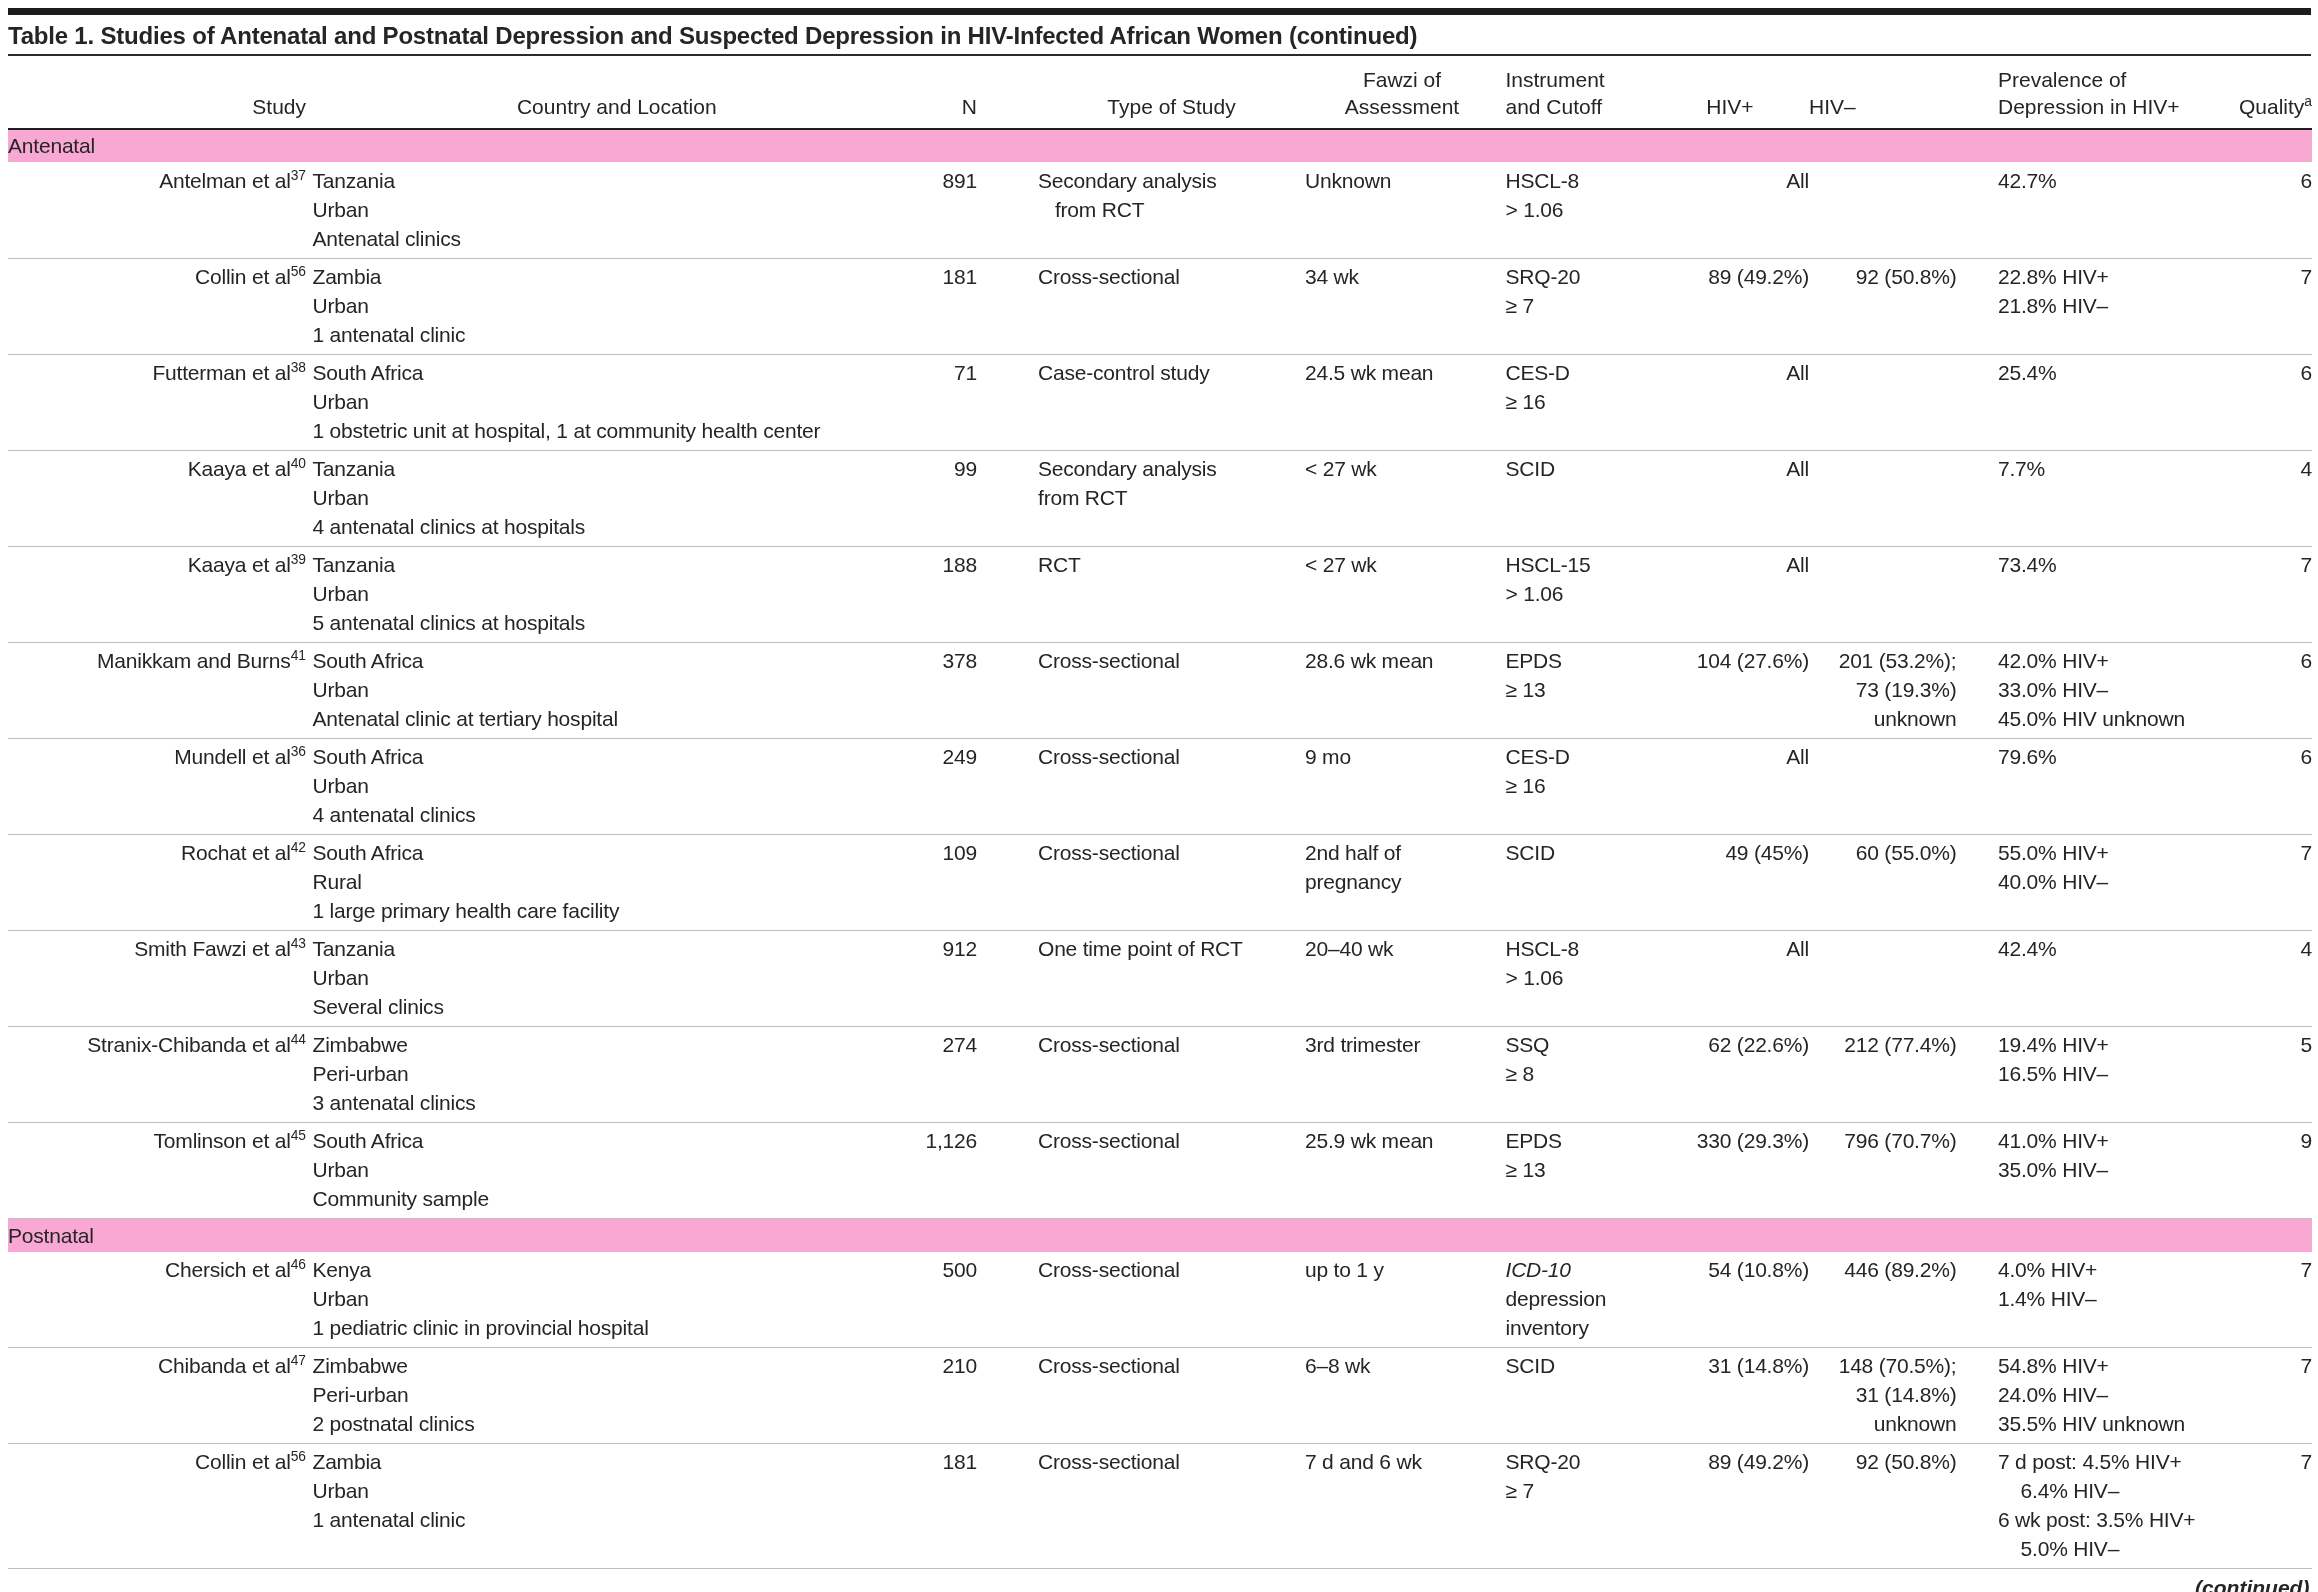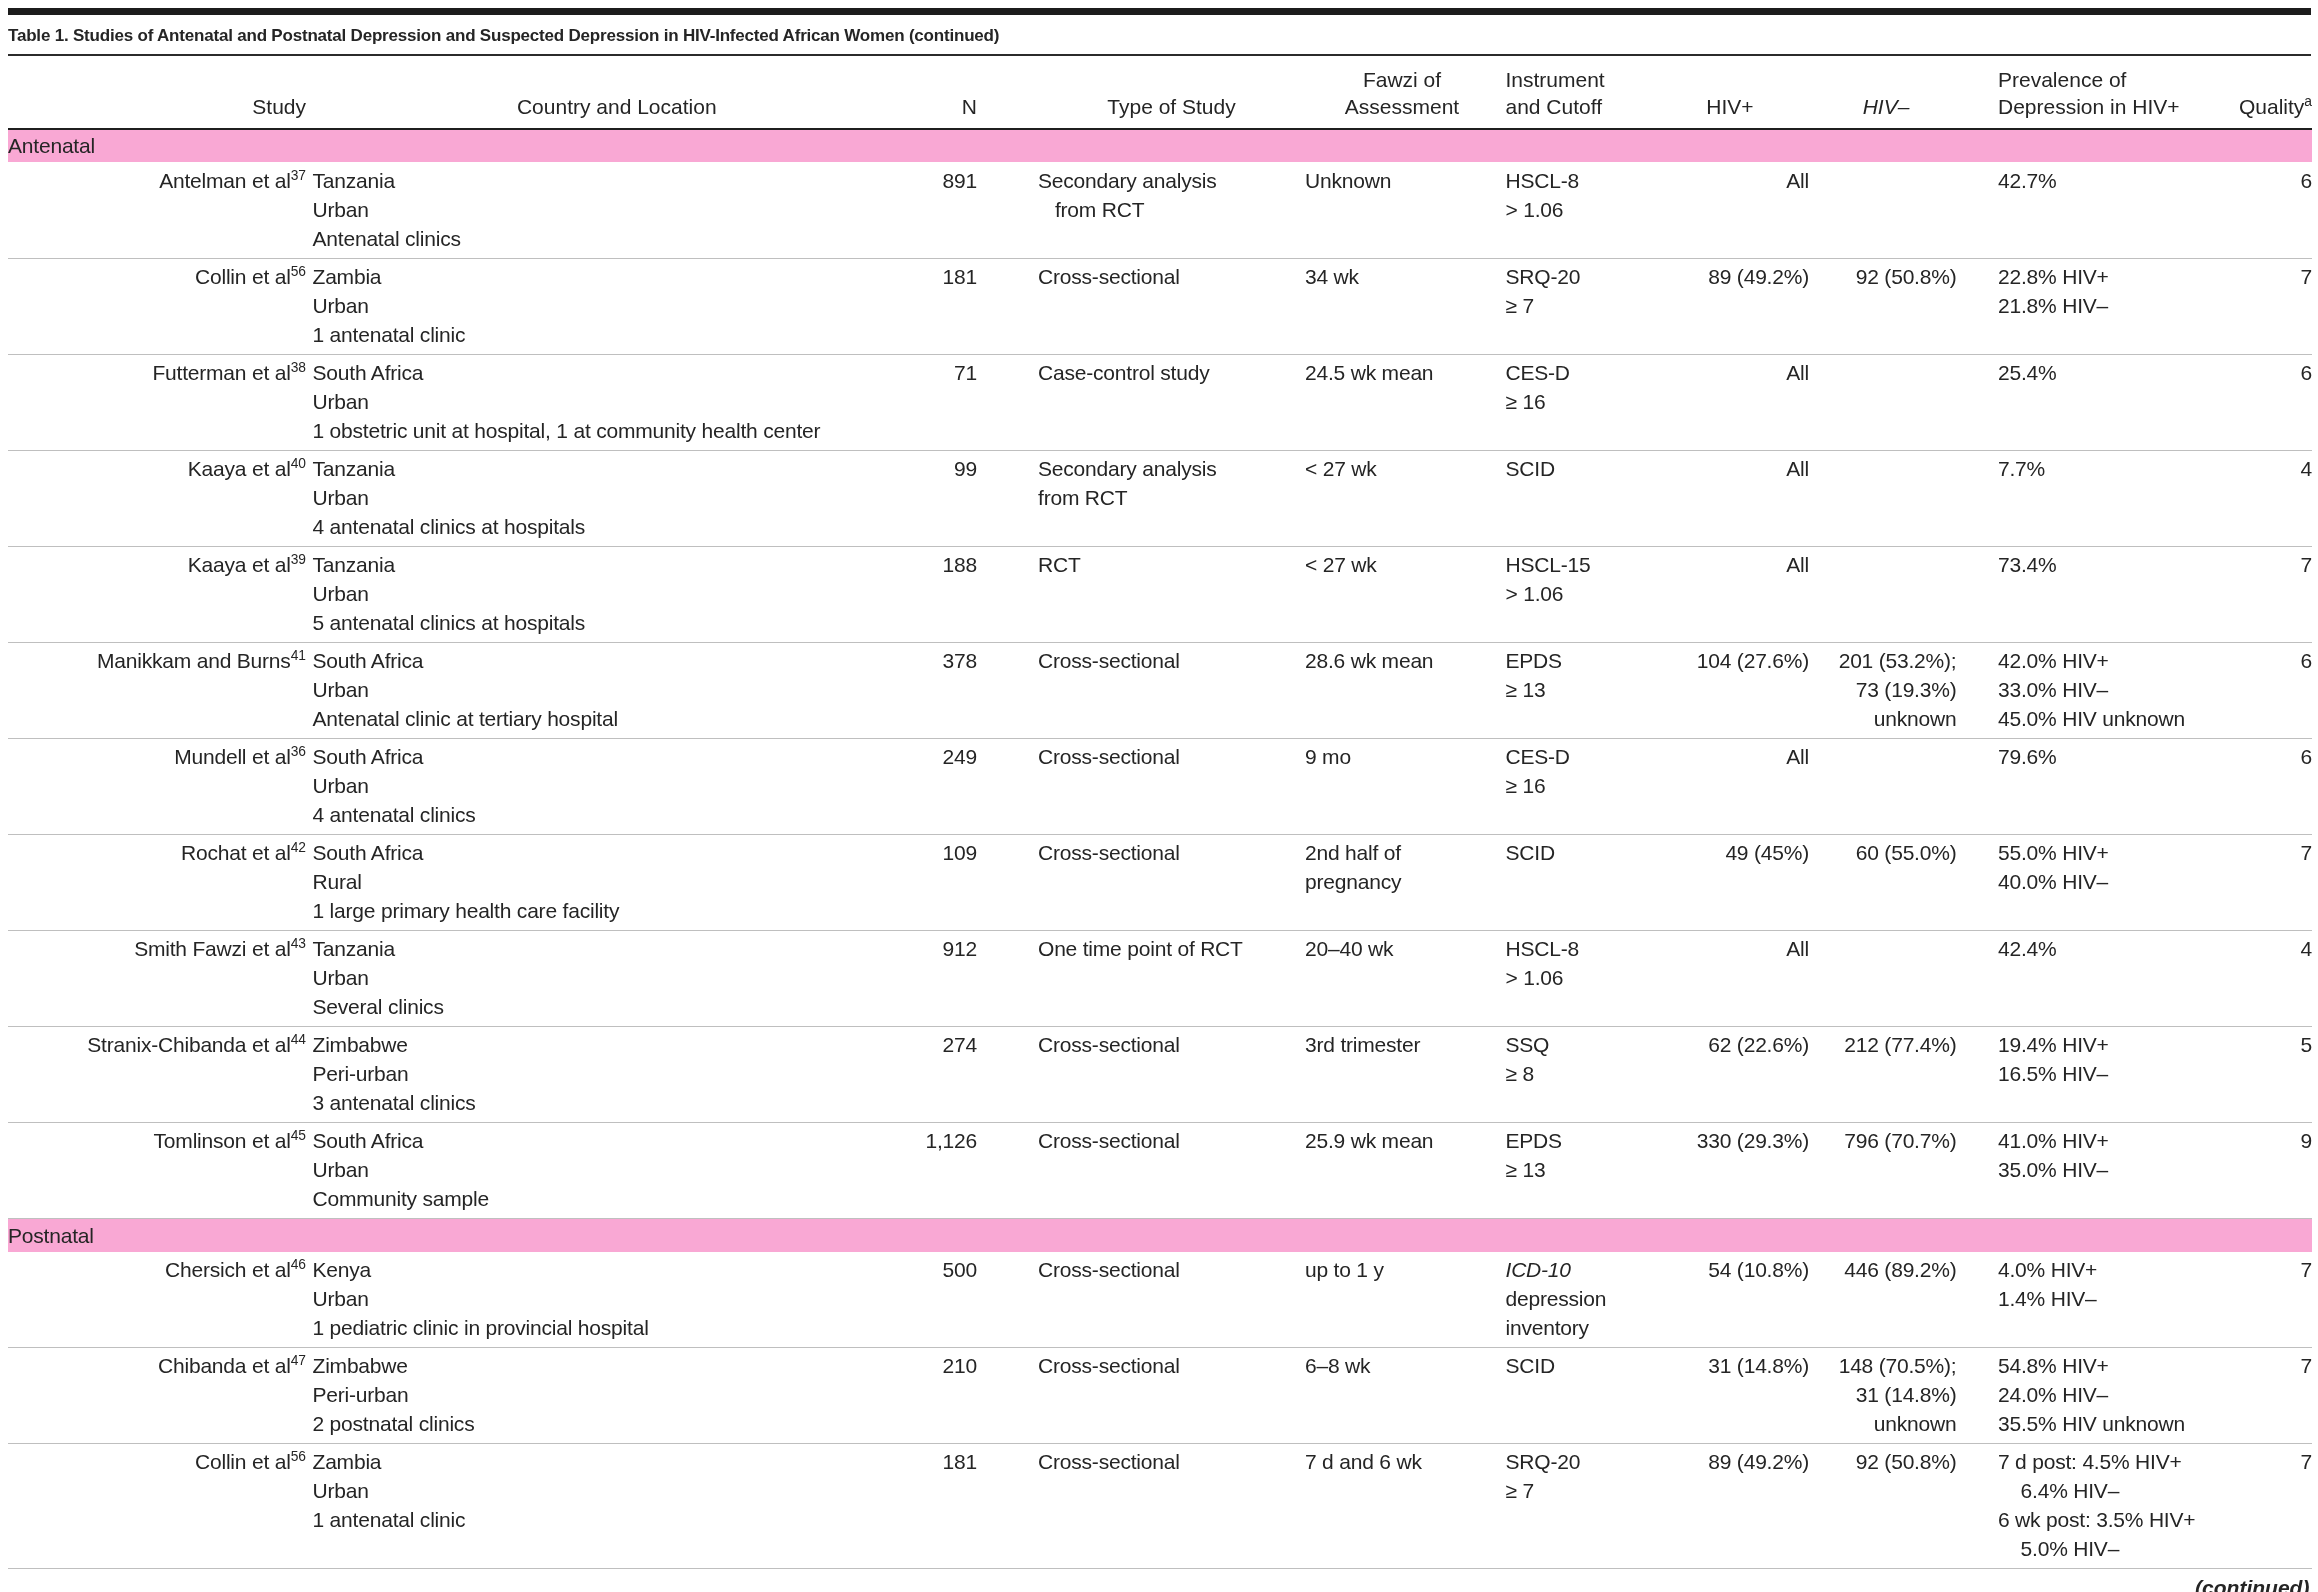--- a/index.html
+++ b/index.html
@@ -5,21 +5,21 @@
   html,body{margin:0;padding:0;background:#ffffff;}
   body{
     width:2319px;height:1593px;overflow:hidden;
     font-family:"Liberation Sans",sans-serif;
     color:#252525;
     -webkit-font-smoothing:antialiased;
   }
   .page{padding:8px 8px 0 8px;}
   .topbar{height:7.3px;background:#1c1c1c;}
   .title{
-    font-size:17px;font-weight:bold;letter-spacing:-0.2px;
+    font-size:24px;font-weight:bold;letter-spacing:-0.2px;
     margin:6.5px 0 4.9px 0;line-height:27.5px;
   }
   .title-rule{border-top:2.4px solid #2b2b2b;height:0;}
   table{width:100%;border-collapse:collapse;table-layout:fixed;}
   th{
     font-weight:normal;font-size:21px;line-height:27px;
     vertical-align:bottom;padding:9.7px 0 8px 0;
     border-bottom:2.4px solid #1f1f1f;
     white-space:pre-wrap;
   }
@@ -38,21 +38,21 @@
   .c-country{padding-left:6.5px;text-align:left;}
   .c-n{text-align:right;padding-right:12px;}
   .c-type{text-align:left;padding-left:49px;}
   .c-time{text-align:left;}
   .c-inst{text-align:left;padding-left:6.5px;}
   .c-hpos{text-align:right;}
   .c-hneg{text-align:right;padding-right:6.5px;}
   .c-prev{text-align:left;padding-left:35px;}
   .c-qual{text-align:right;}
   th.c-country,th.c-type,th.c-time,th.c-hpos{text-align:center;}
-  th.c-hneg{text-align:center;padding-right:0;font-style:italic;}
+  th.c-hneg{text-align:left;padding-right:0;}
   sup{font-size:13.8px;line-height:0;vertical-align:baseline;position:relative;top:-8px;letter-spacing:0;}
   .ital{font-style:italic;}
   .continued{
     text-align:right;font-size:21px;font-weight:bold;font-style:italic;
     margin-top:6.5px;padding-right:1.6px;
   }
 </style>
 </head>
 <body>
 

